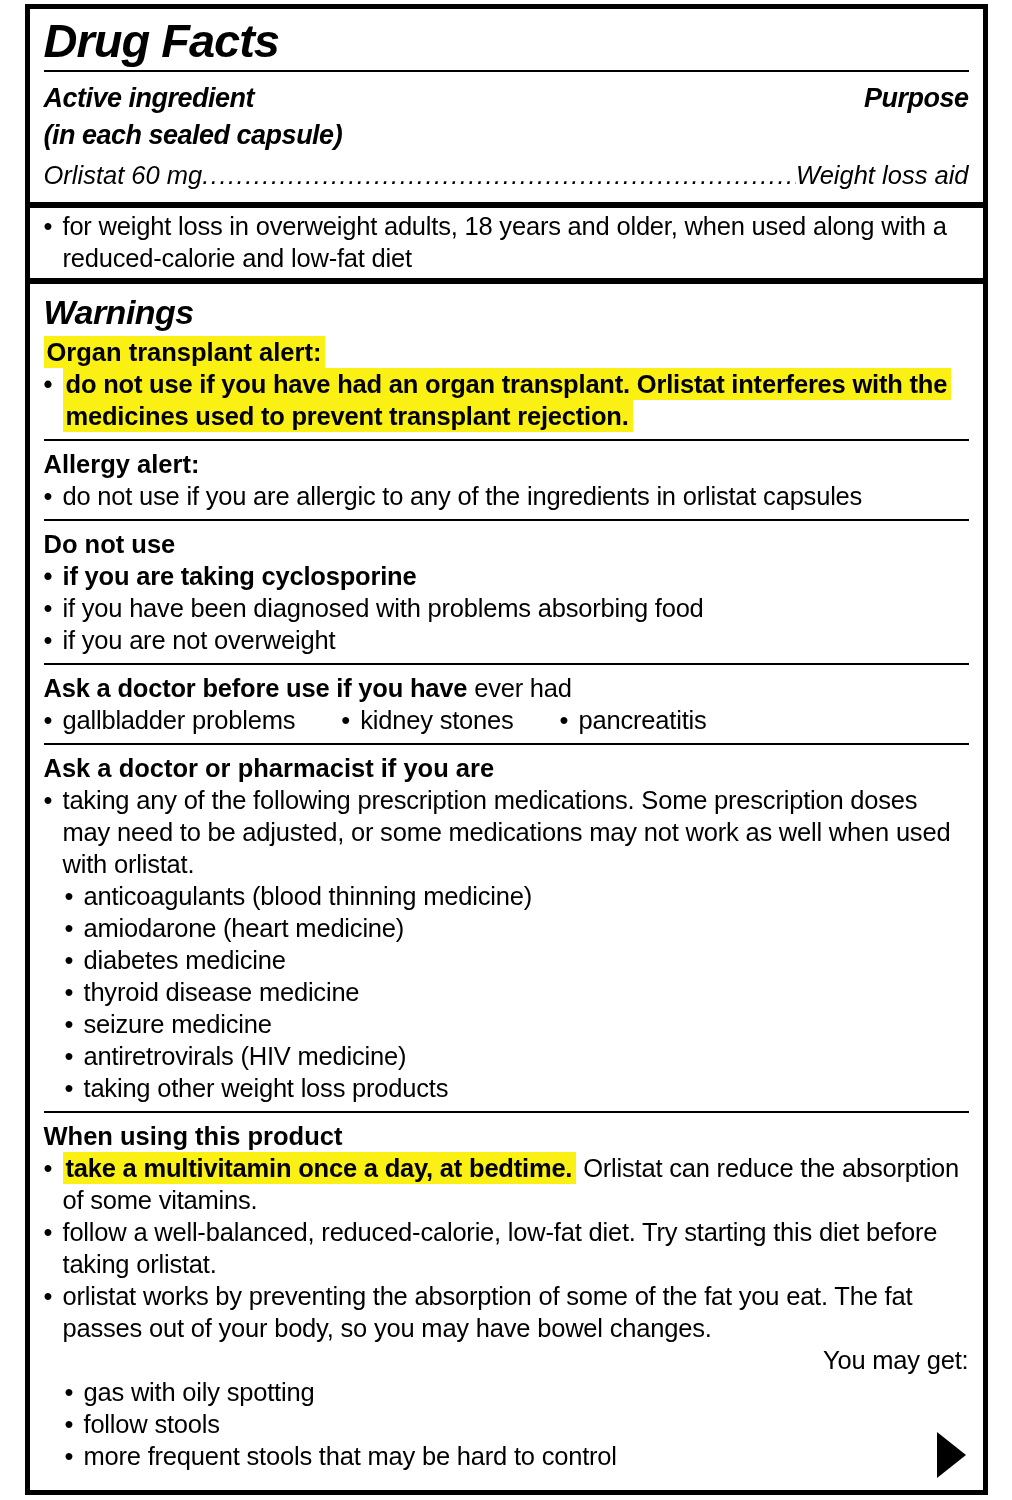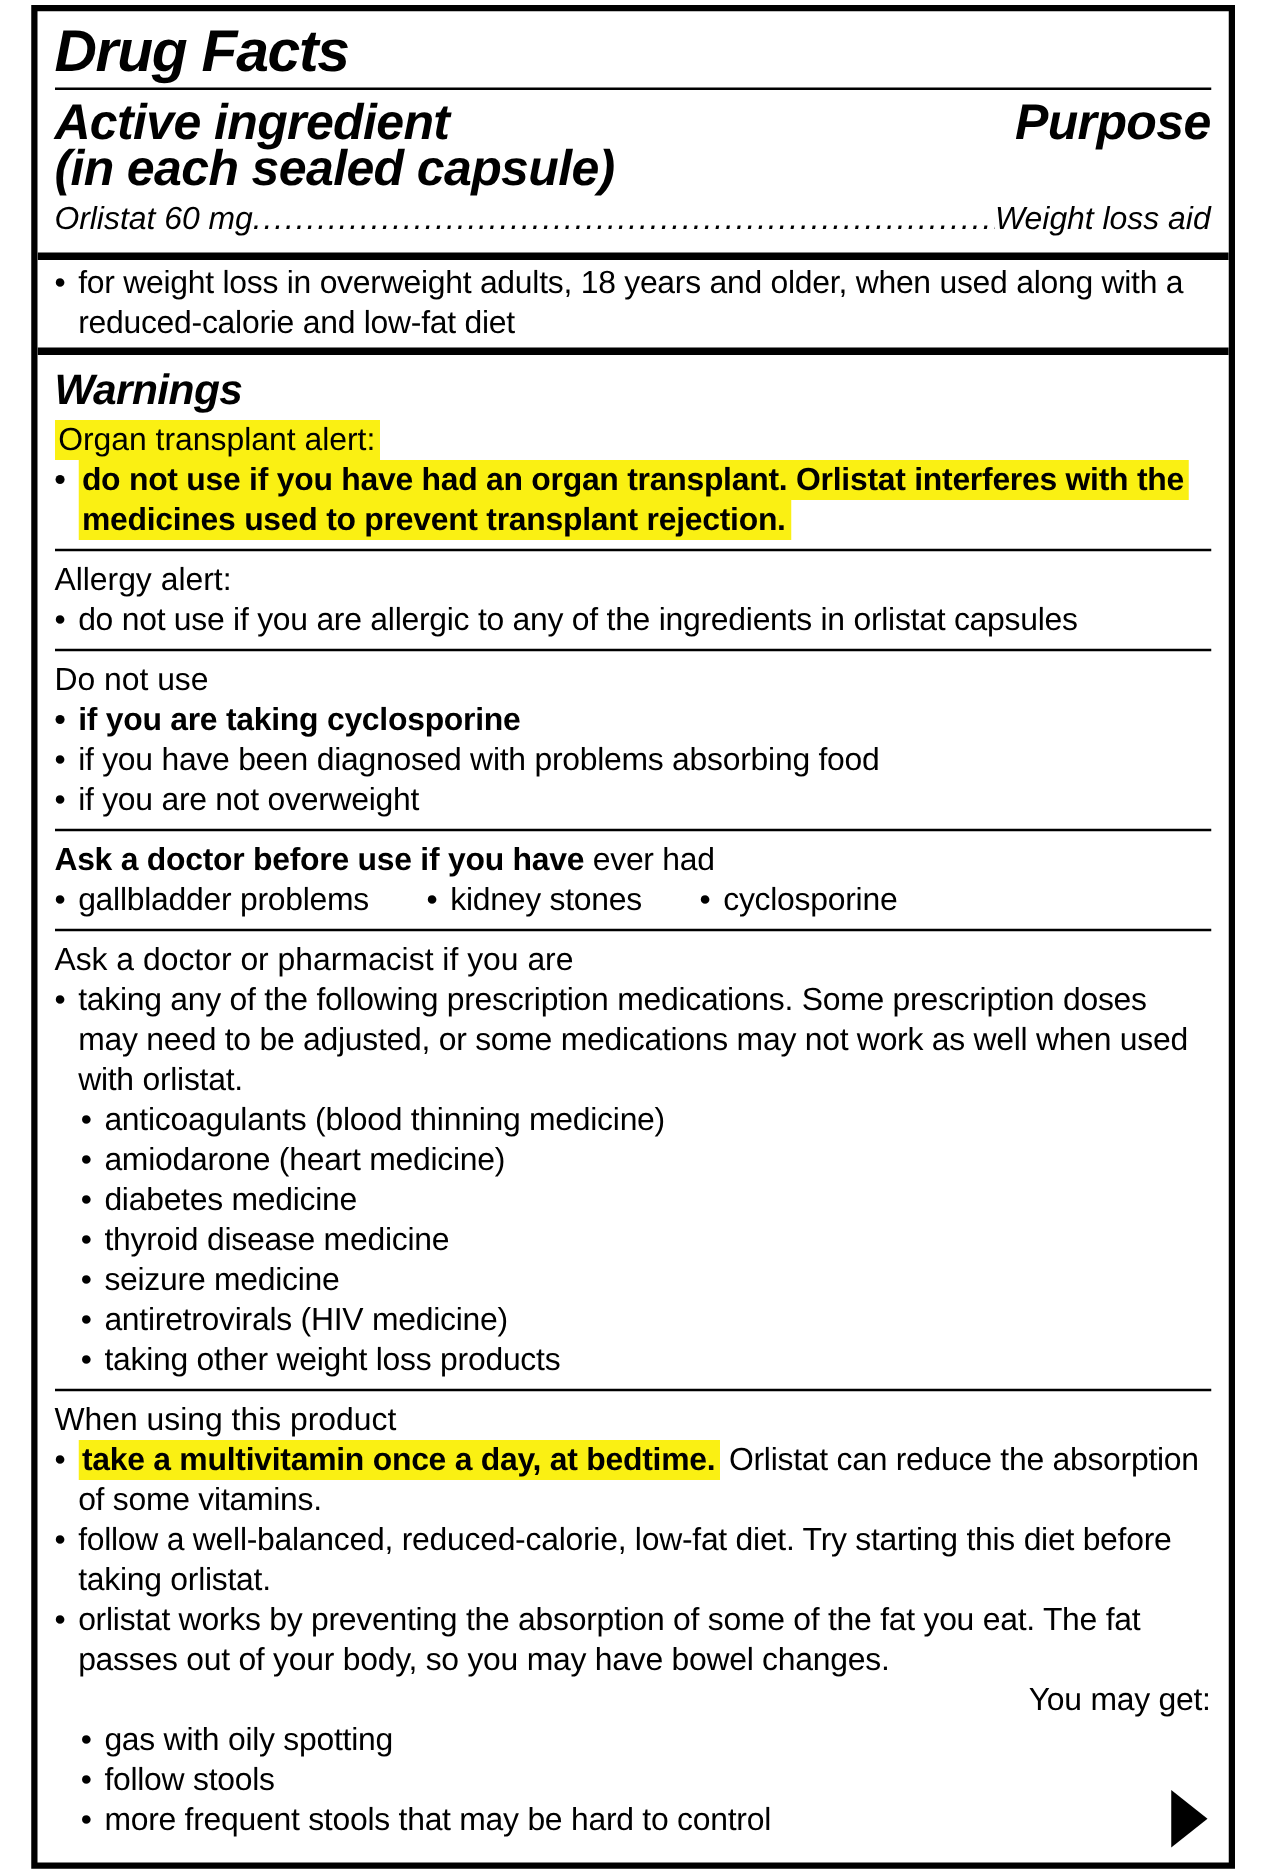--- a/index.html
+++ b/index.html
@@ -24,21 +24,21 @@
   .title {
     font-style:italic; font-weight:bold;
     font-size:47px; line-height:52px;
     letter-spacing:-1px;
     margin:6px 0 2px 0;
   }
   .title-rule { border:none; border-top:2.5px solid #000; margin:3px 0 8px 0; }
   .ai-row {
     display:flex; justify-content:space-between; align-items:flex-start;
     font-style:italic; font-weight:bold;
-    font-size:40px; line-height:37px;
+    font-size:27px; line-height:37px;
     letter-spacing:-0.5px;
     gap:40px;
   }
   .orlistat-row {
     display:flex; align-items:baseline;
     font-size:25.5px; line-height:32px;
     margin:5px 0 11px 0;
     font-style:italic;
   }
   .leader { flex:1; overflow:hidden; white-space:nowrap; vertical-align:baseline; }
@@ -51,21 +51,21 @@
   hr.thin { border:none; border-top:2.5px solid #000; margin:7px 0 7px 0; }
 
   
   h2 {
     font-style:italic; font-weight:bold;
     font-size:34px; line-height:40px;
     letter-spacing:-0.5px;
     margin:6px 0 4px 0;
   }
   .subhead {
-    font-weight:normal;
+    font-weight:bold;
     font-size:25.5px; line-height:32px;
   }
 
   
   .body-txt { font-size:25.5px; line-height:32px; letter-spacing:-0.2px; }
   .bullet { display:flex; }
   .bullet .dot { flex:none; width:19px; }
   .bullet .txt { flex:1; }
   .sub-indent { margin-left:21px; }
   .plain-line { margin-left:19px;text-align:right; }
@@ -177,21 +177,21 @@
         <span class="item">
           <span class="dot">•</span>
           <span>gallbladder problems</span>
         </span>
         <span class="item">
           <span class="dot">•</span>
           <span>kidney stones</span>
         </span>
         <span class="item">
           <span class="dot">•</span>
-          <span>cyclosporine</span>
+          <span>pancreatitis</span>
         </span>
       </div>
     </div>
 
     <hr class="thin">
 
     <div>
       <div class="subhead">Ask a doctor or pharmacist if you are</div>
       <div class="bullet body-txt">
         <span class="dot">•</span>

